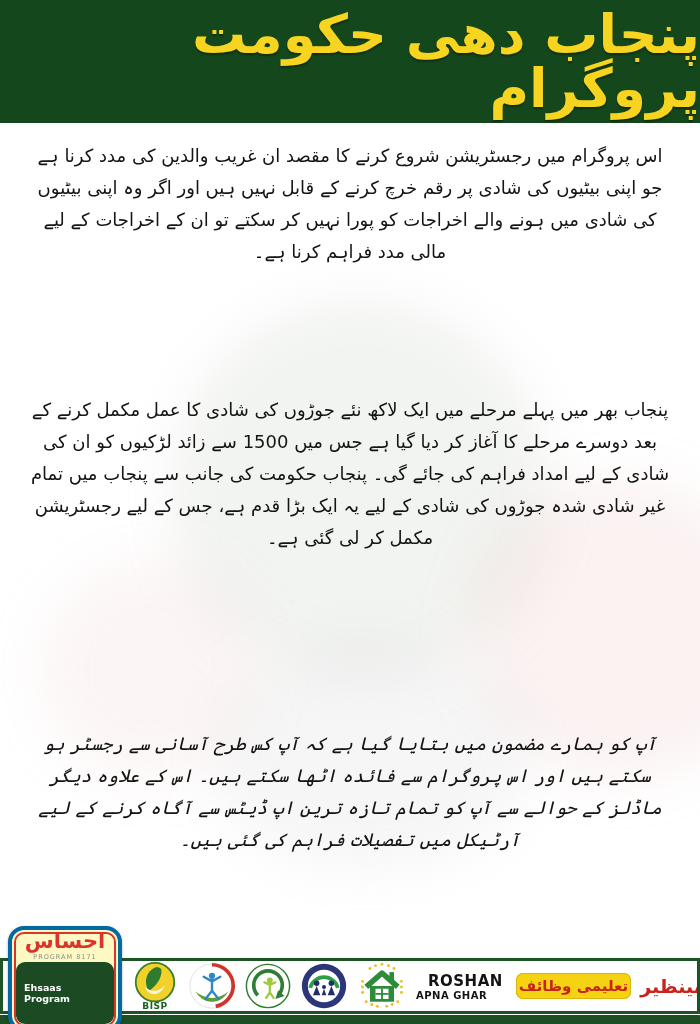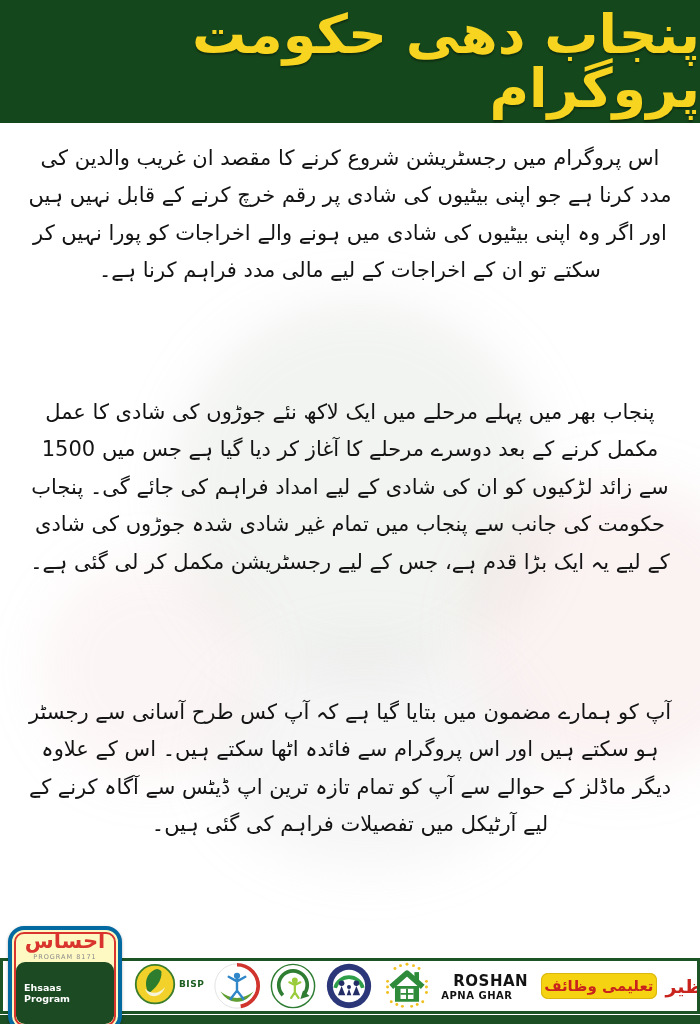--- a/index.html
+++ b/index.html
@@ -21,25 +21,25 @@
   
   .wm{position:absolute;border-radius:50%;filter:blur(26px);pointer-events:none;}
   .wm1{left:170px;top:300px;width:380px;height:380px;background:rgba(175,185,170,.16);}
   .wm2{left:470px;top:480px;width:300px;height:300px;background:rgba(225,160,160,.14);}
   .wm3{left:40px;top:560px;width:220px;height:220px;background:rgba(228,170,170,.12);}
   .wm4{left:210px;top:640px;width:320px;height:230px;background:rgba(190,190,190,.14);}
   
   .para{
     position:absolute;left:26px;right:26px;margin:0;
     direction:rtl;text-align:center;color:#141414;
-    font-size:21px;line-height:1.78;font-weight:500;
+    font-size:18px;line-height:1.78;font-weight:500;
   }
   .p1{top:140px;}
   .p2{top:394px;text-align:center;}
-  .p3{top:694px;}
+  .p3{top:728px;font-style:italic;}
   
   .footer-strip{
     position:absolute;left:0;right:0;top:958px;height:56px;
     background:#ffffff;border:3px solid #1d5426;box-sizing:border-box;
     display:flex;align-items:center;gap:9px;
     padding-left:128px;overflow:hidden;white-space:nowrap;
   }
   .bottom-bar{
     position:absolute;left:0;right:0;bottom:0;height:9px;background:#1d4f24;
   }
@@ -58,21 +58,21 @@
   .ehsaas-prog{font-size:6.5px;color:#8a8a8a;letter-spacing:1px;font-weight:normal;}
   .ehsaas-pill{
     background:#1b4a23;color:#ffffff;font-size:9.5px;font-weight:bold;
     padding:20px 8px;border-radius:9px;line-height:1.2;
   }
   .ehsaas-stripe{
     width:78%;height:7px;border-radius:3px;margin-top:2px;
     background:linear-gradient(90deg,#7a1f22 0%,#7a1f22 45%,#23285c 45%,#23285c 100%);
   }
   
-  .logo-wrap{display:flex;align-items:center;flex:0 0 auto;line-height:1;}
+  .logo-wrap{display:flex;flex-direction:column;align-items:center;flex:0 0 auto;line-height:1;}
   .bisp-label{color:#1b5e20;font-weight:bold;font-size:9px;margin-top:-4px;letter-spacing:.5px;}
   .roshan-text{display:flex;flex-direction:column;color:#131313;flex:0 0 auto;margin-right:4px;}
   .roshan-l1{font-size:15px;font-weight:bold;letter-spacing:.5px;margin-left:12px;}
   .roshan-l2{font-size:10px;font-weight:bold;letter-spacing:.5px;}
   .badge{direction:rtl;font-weight:bold;flex:0 0 auto;border-radius:7px;line-height:1.25;}
   .badge-yellow{background:#f6d312;color:#c8231d;font-size:15px;padding:4px 3px;box-shadow:0 0 0 1px #d9b70e inset;}
   .benazir-text{direction:rtl;color:#c8231d;font-weight:bold;font-size:19px;flex:0 0 auto;}
   svg{display:block;}
 </style>
 </head>

